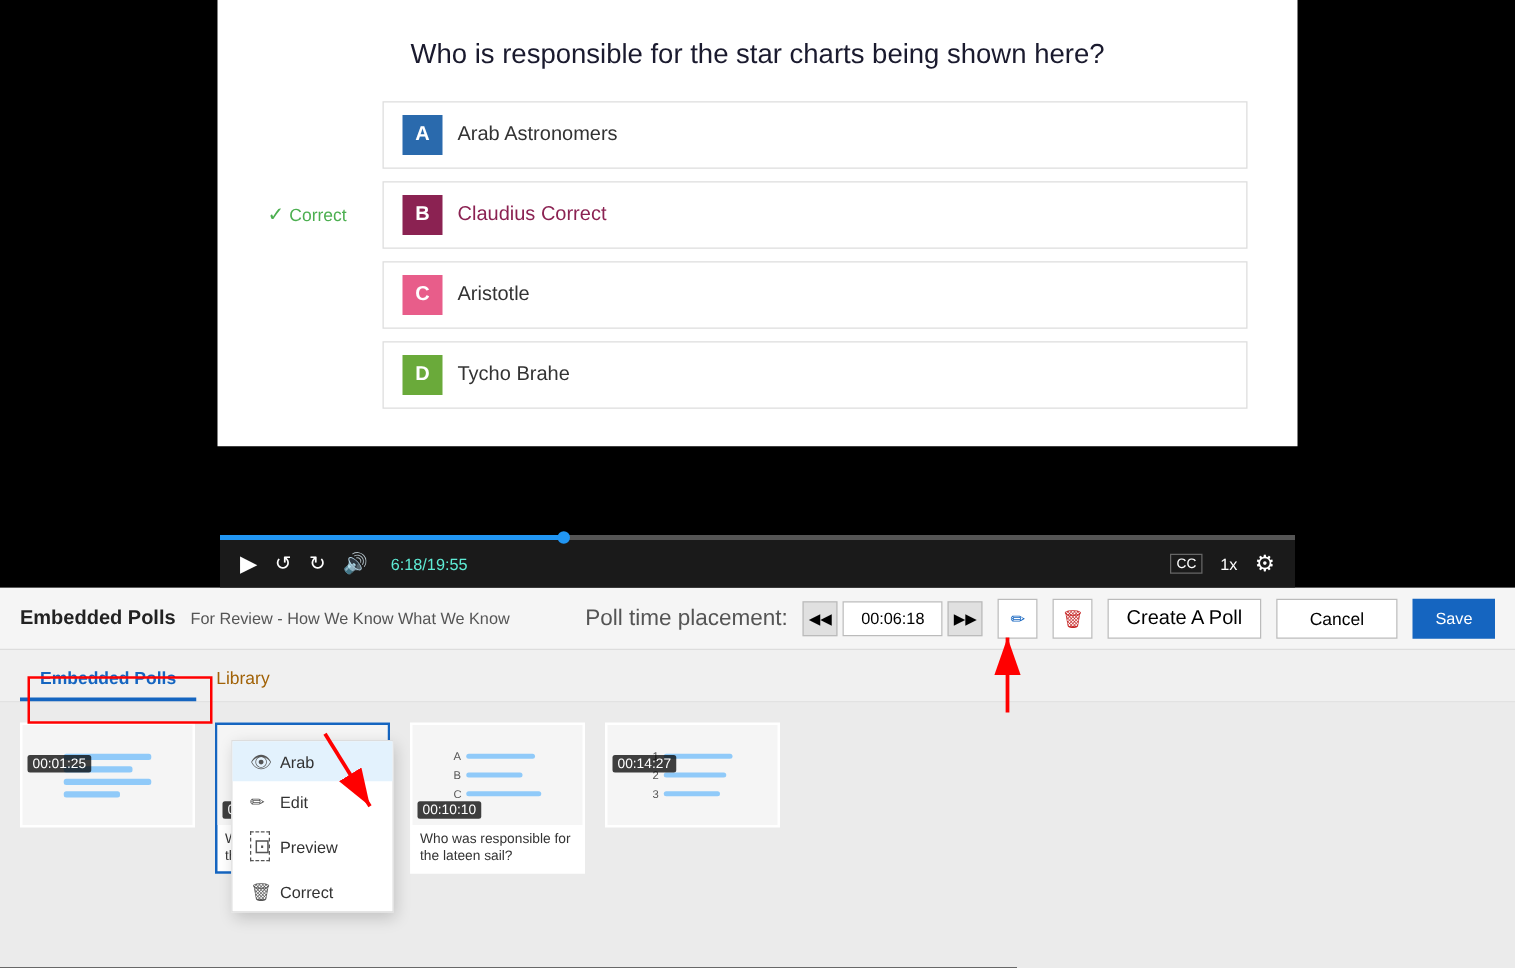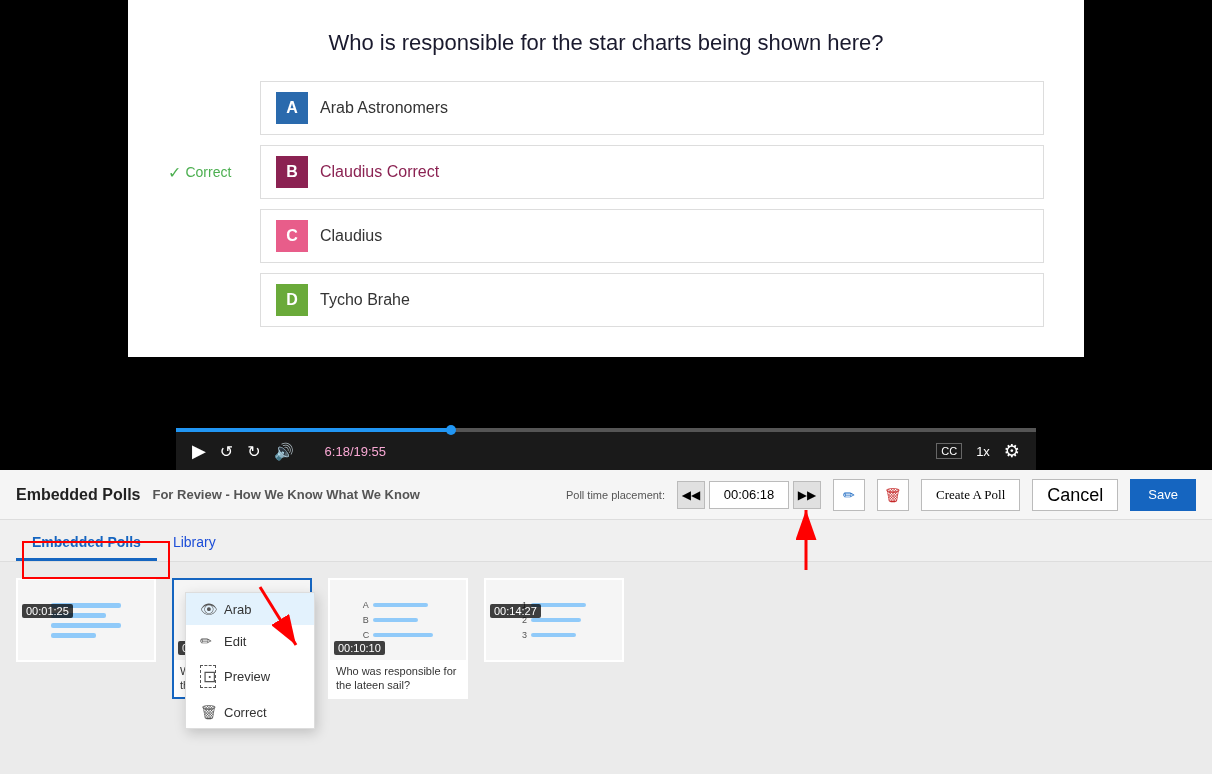--- a/index.html
+++ b/index.html
@@ -11,21 +11,21 @@
       height: 470px;
       display: flex;
       flex-direction: column;
       align-items: center;
       justify-content: flex-start;
       position: relative;
     }
 
     .quiz-panel {
       background: #fff;
-      width: 956px;
+      width: 864px;
       margin: 0 auto;
       padding: 30px 40px 30px 40px;
       position: relative;
       top: 0;
     }
 
     .quiz-question {
       font-size: 22px;
       color: #1a1a2e;
       margin-bottom: 25px;
@@ -102,23 +102,23 @@
       margin-top: 0;
     }
 
     .ctrl-icon {
       color: #fff;
       font-size: 18px;
       cursor: pointer;
     }
 
     .time-display {
-      color: #f9a8d4;
+      color: #5eead4;
       font-size: 13px;
-      margin-left: 16px;
+      margin-left: 4px;
     }
 
     .ctrl-right {
       margin-left: auto;
       display: flex;
       align-items: center;
       gap: 14px;
     }
 
     .ctrl-badge {
@@ -147,25 +147,24 @@
 
     .toolbar-title {
       font-size: 16px;
       font-weight: bold;
       color: #222;
     }
 
     .toolbar-subtitle {
       font-size: 14px;
       color: #555;
-      font-weight: bold;
     }
 
     .poll-time-label {
-      font-size: 11px;
+      font-size: 18px;
       color: #555;
       margin-left: auto;
     }
 
     .time-nav {
       display: flex;
       align-items: center;
       gap: 4px;
     }
 
@@ -200,31 +199,30 @@
       align-items: center;
       justify-content: center;
       font-size: 15px;
       color: #444;
     }
 
     .create-poll-btn {
       background: #fff;
       border: 1px solid #bbb;
       padding: 5px 14px;
-      font-size: 13px;
+      font-size: 16px;
       cursor: pointer;
       height: 32px;
-      font-family: Liberation Serif, serif;
     }
 
     .cancel-btn {
       background: #fff;
       border: 1px solid #bbb;
-      padding: 5px 14px;
-      font-size: 18px;
+      padding: 5px 26px;
+      font-size: 14px;
       cursor: pointer;
       height: 32px;
     }
 
     .save-btn {
       background: #1565c0;
       color: #fff;
       border: none;
       padding: 5px 18px;
       font-size: 13px;
@@ -239,21 +237,21 @@
       background: #f0f0f0;
       padding: 0 16px;
       border-bottom: 1px solid #ddd;
       height: 42px;
     }
 
     .tab-item {
       padding: 8px 16px;
       font-size: 14px;
       cursor: pointer;
-      color: #1d4ed8;
+      color: #a16207;
       border-bottom: 3px solid transparent;
     }
 
     .tab-item.active {
       color: #1565c0;
       border-bottom: 3px solid #1565c0;
       font-weight: bold;
     }
 
     
@@ -472,21 +470,21 @@
         <div class="answer-option">
           <div class="answer-letter letter-b">B</div>
           <span class="answer-text" style="color:#8b2252;">Claudius Correct</span>
         </div>
       </div>
 
       <div class="answer-row">
         <div class="correct-label empty"></div>
         <div class="answer-option">
           <div class="answer-letter letter-c">C</div>
-          <span class="answer-text">Claudius</span>
+          <span class="answer-text">Aristotle</span>
         </div>
       </div>
 
       <div class="answer-row">
         <div class="correct-label empty"></div>
         <div class="answer-option">
           <div class="answer-letter letter-d">D</div>
           <span class="answer-text">Tycho Brahe</span>
         </div>
       </div>

